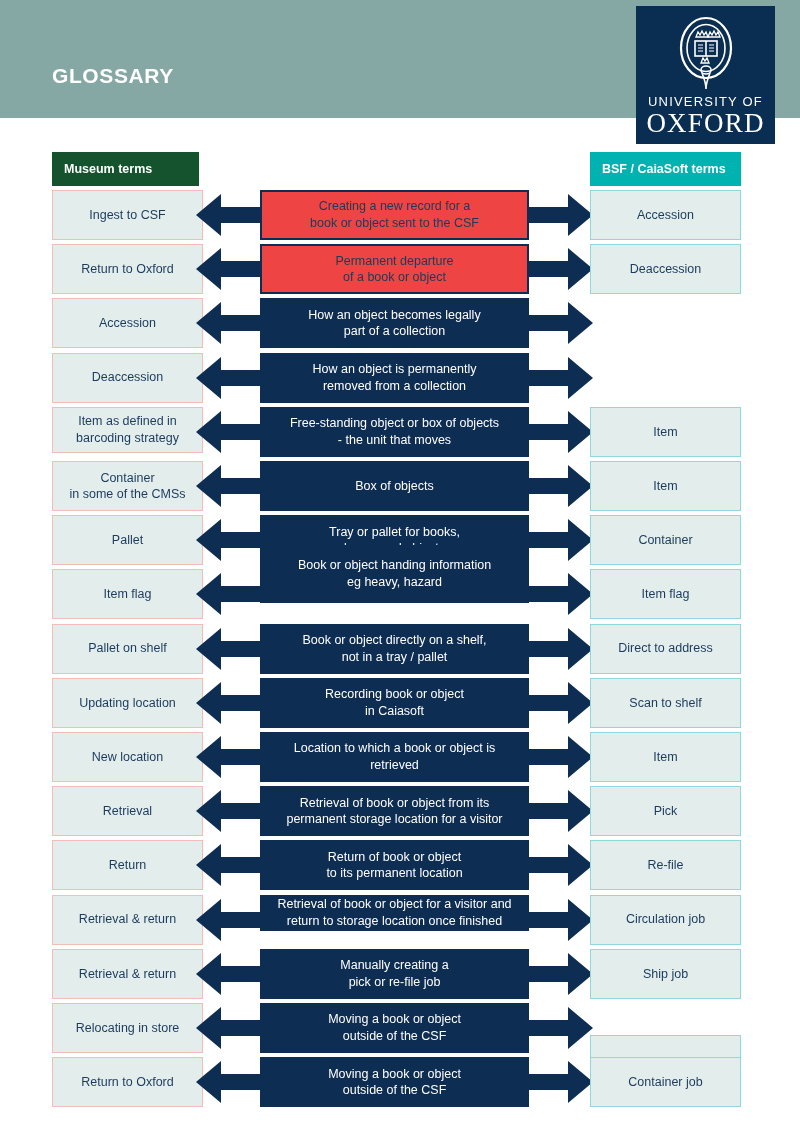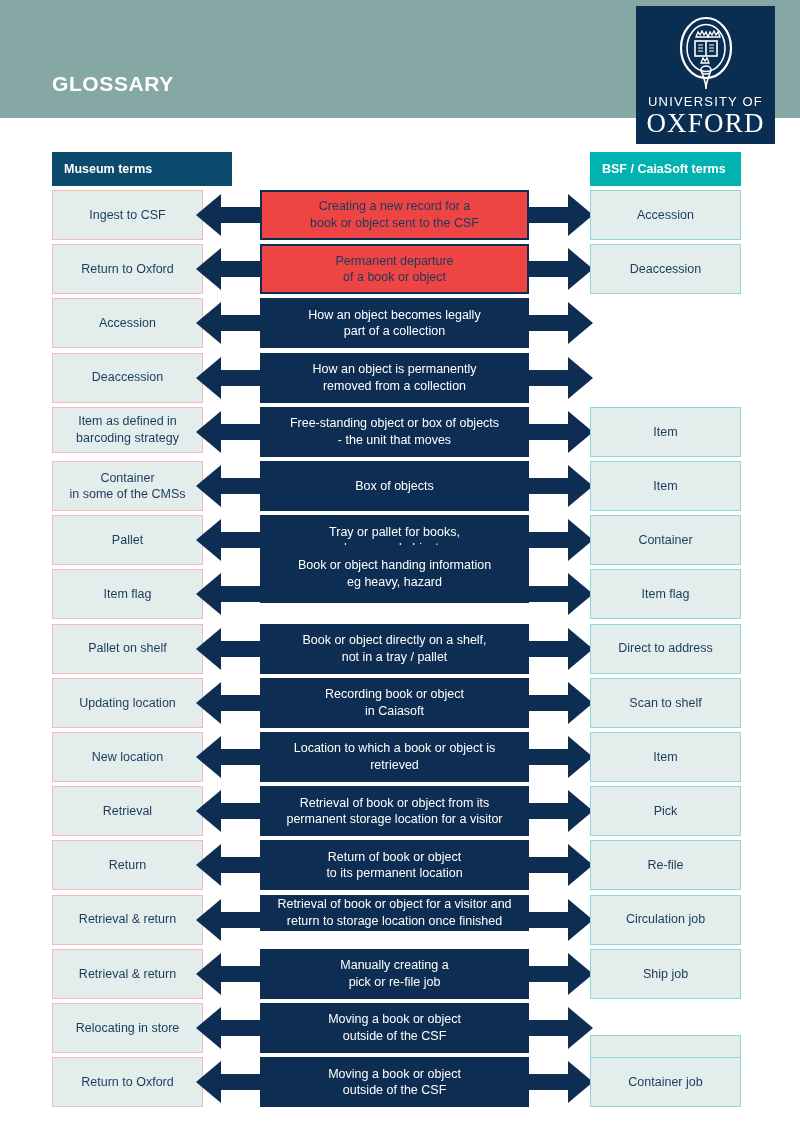--- a/index.html
+++ b/index.html
@@ -9,21 +9,21 @@
     -webkit-font-smoothing:antialiased;
     position:relative;overflow:hidden;
   }
 
   
   #header-band{
     position:absolute;left:0;top:0;width:800px;height:118px;
     background:#85a8a4;
   }
   #page-title{
-    position:absolute;left:52px;top:84px;
+    position:absolute;left:52px;top:76px;
     transform:translateY(-50%);
     font-size:21px;font-weight:bold;color:#ffffff;
     letter-spacing:.6px;
   }
   #oxford-logo{
     position:absolute;left:636px;top:6px;width:139px;height:138px;
     background:#0a2d52;
     display:flex;flex-direction:column;align-items:center;
   }
   #oxford-crest{margin-top:9px;}
@@ -36,21 +36,21 @@
     font-family:"Liberation Serif",serif;line-height:1.05;
   }
 
   
   .col-header{
     position:absolute;height:34px;
     display:flex;align-items:center;
     font-size:12.5px;font-weight:bold;color:#ffffff;
     padding-left:12px;box-sizing:border-box;
   }
-  #header-left{left:52px;top:152px;width:180px;background:#0c4a6e;}
+  #header-left{left:52px;top:152px;width:147px;background:#14532d;}
   #header-right{left:590px;top:152px;width:151px;background:#00b3b0;}
 
   
   #rows{position:absolute;left:0;top:0;width:800px;height:1132px;}
   .row{position:absolute;left:0;width:800px;}
 
   .term{
     position:absolute;box-sizing:border-box;
     display:flex;align-items:center;justify-content:center;
     text-align:center;font-size:12.5px;color:#1b3a5c;

